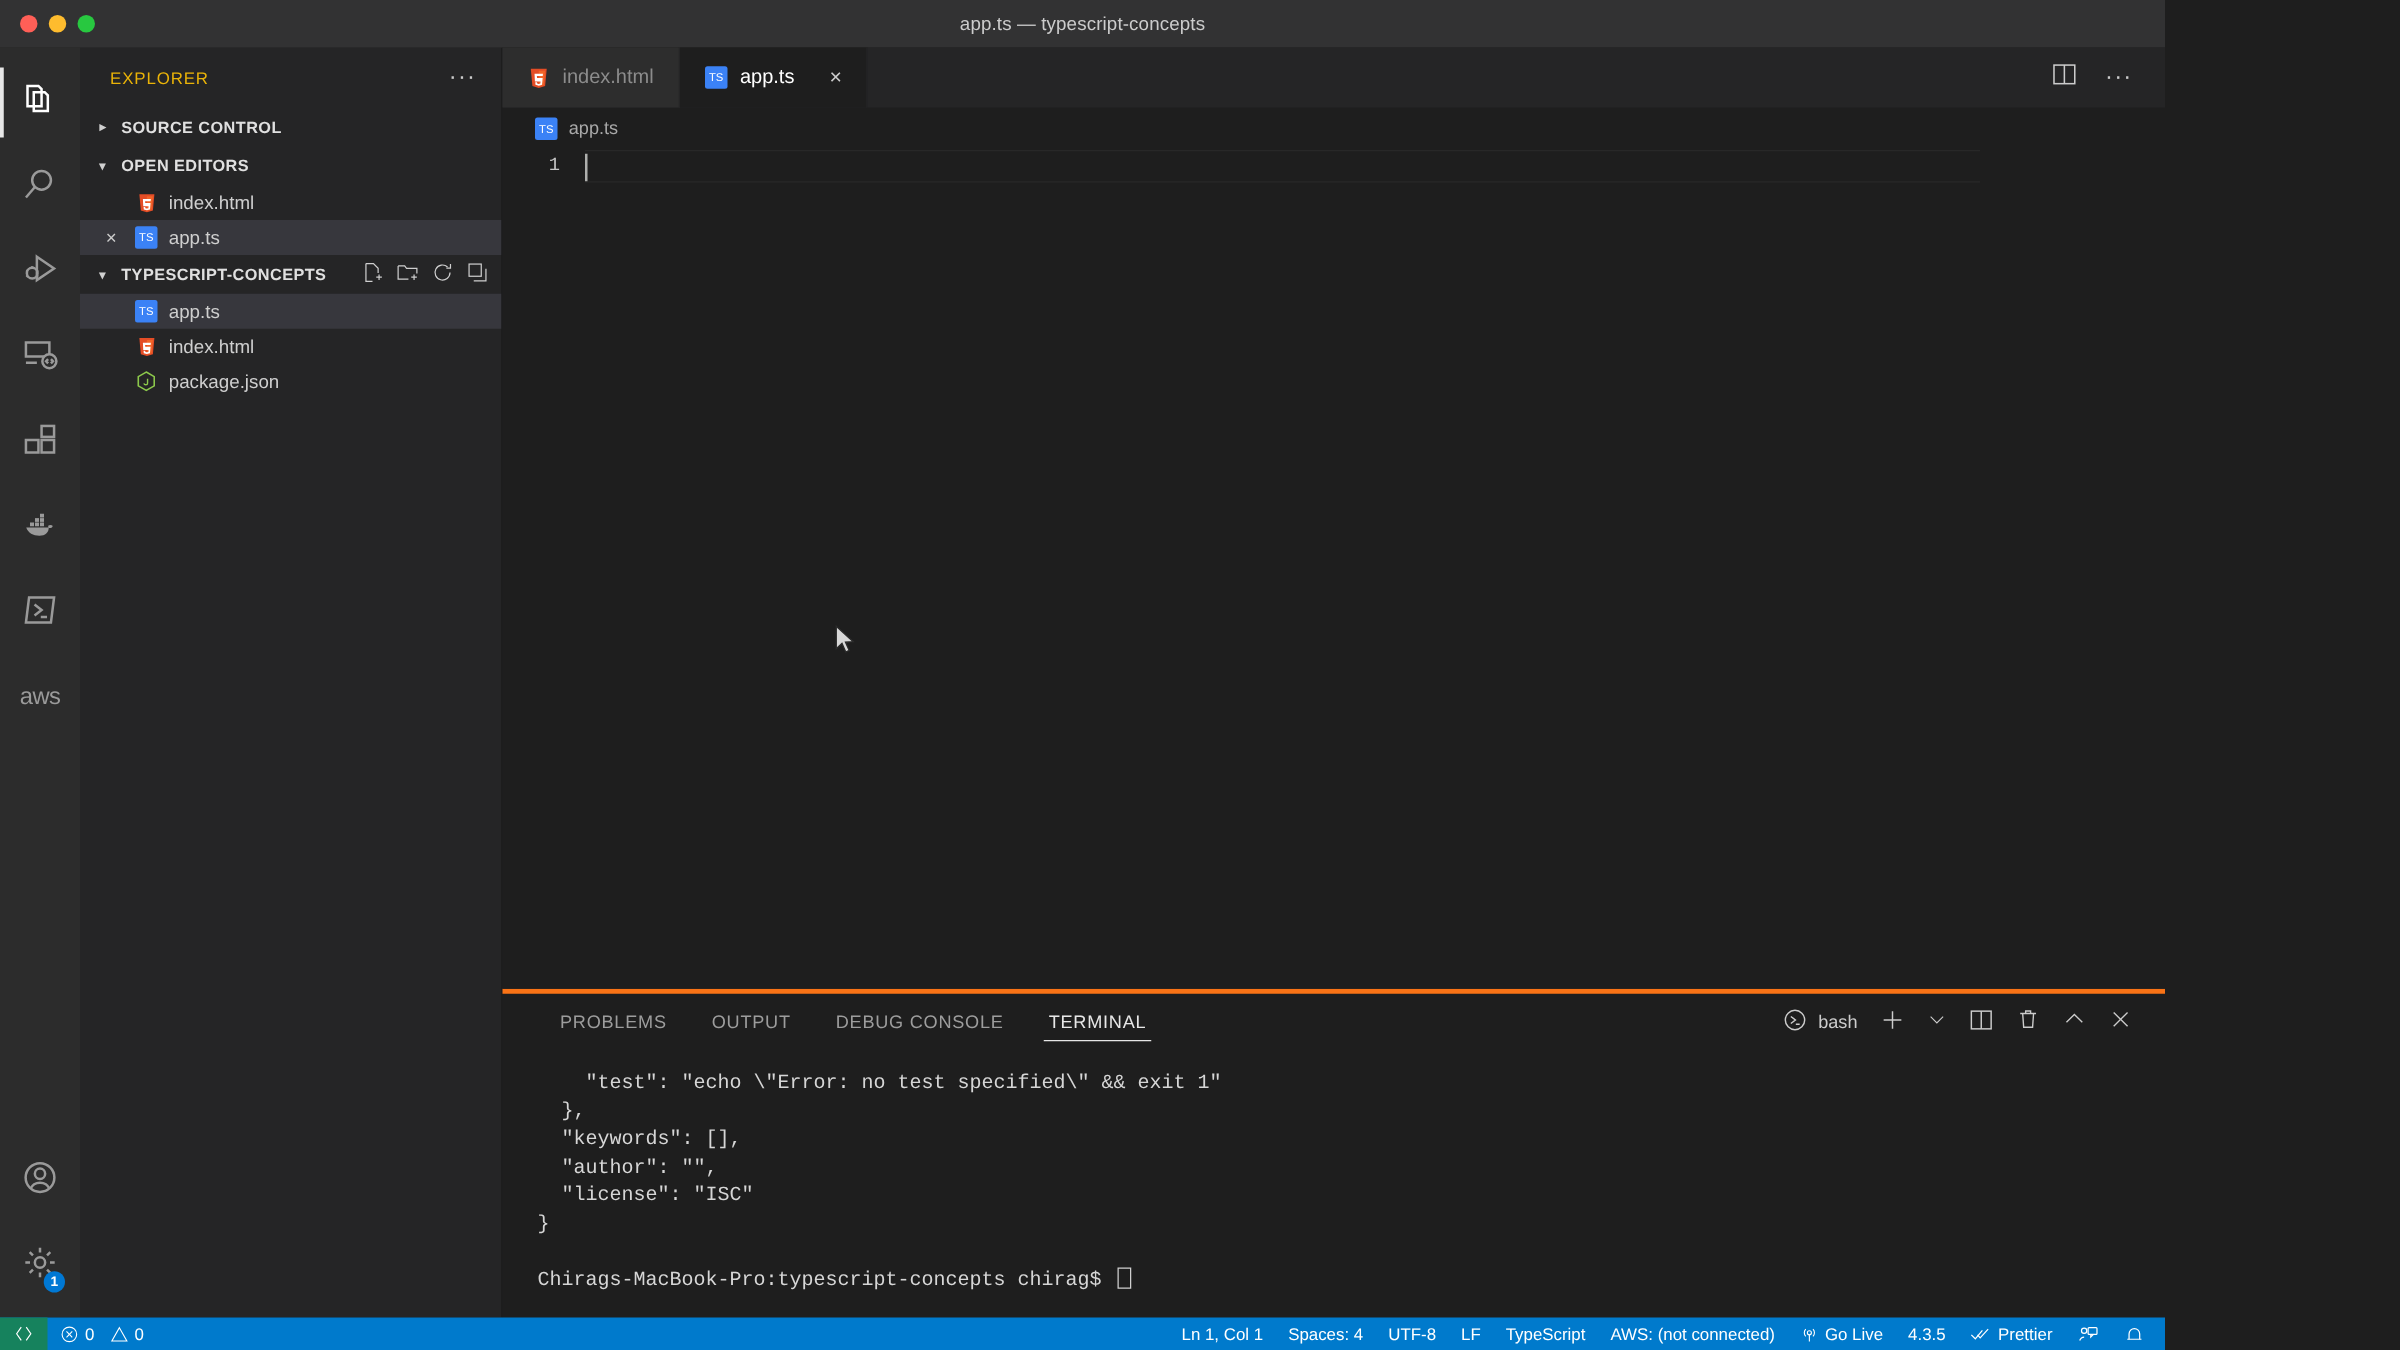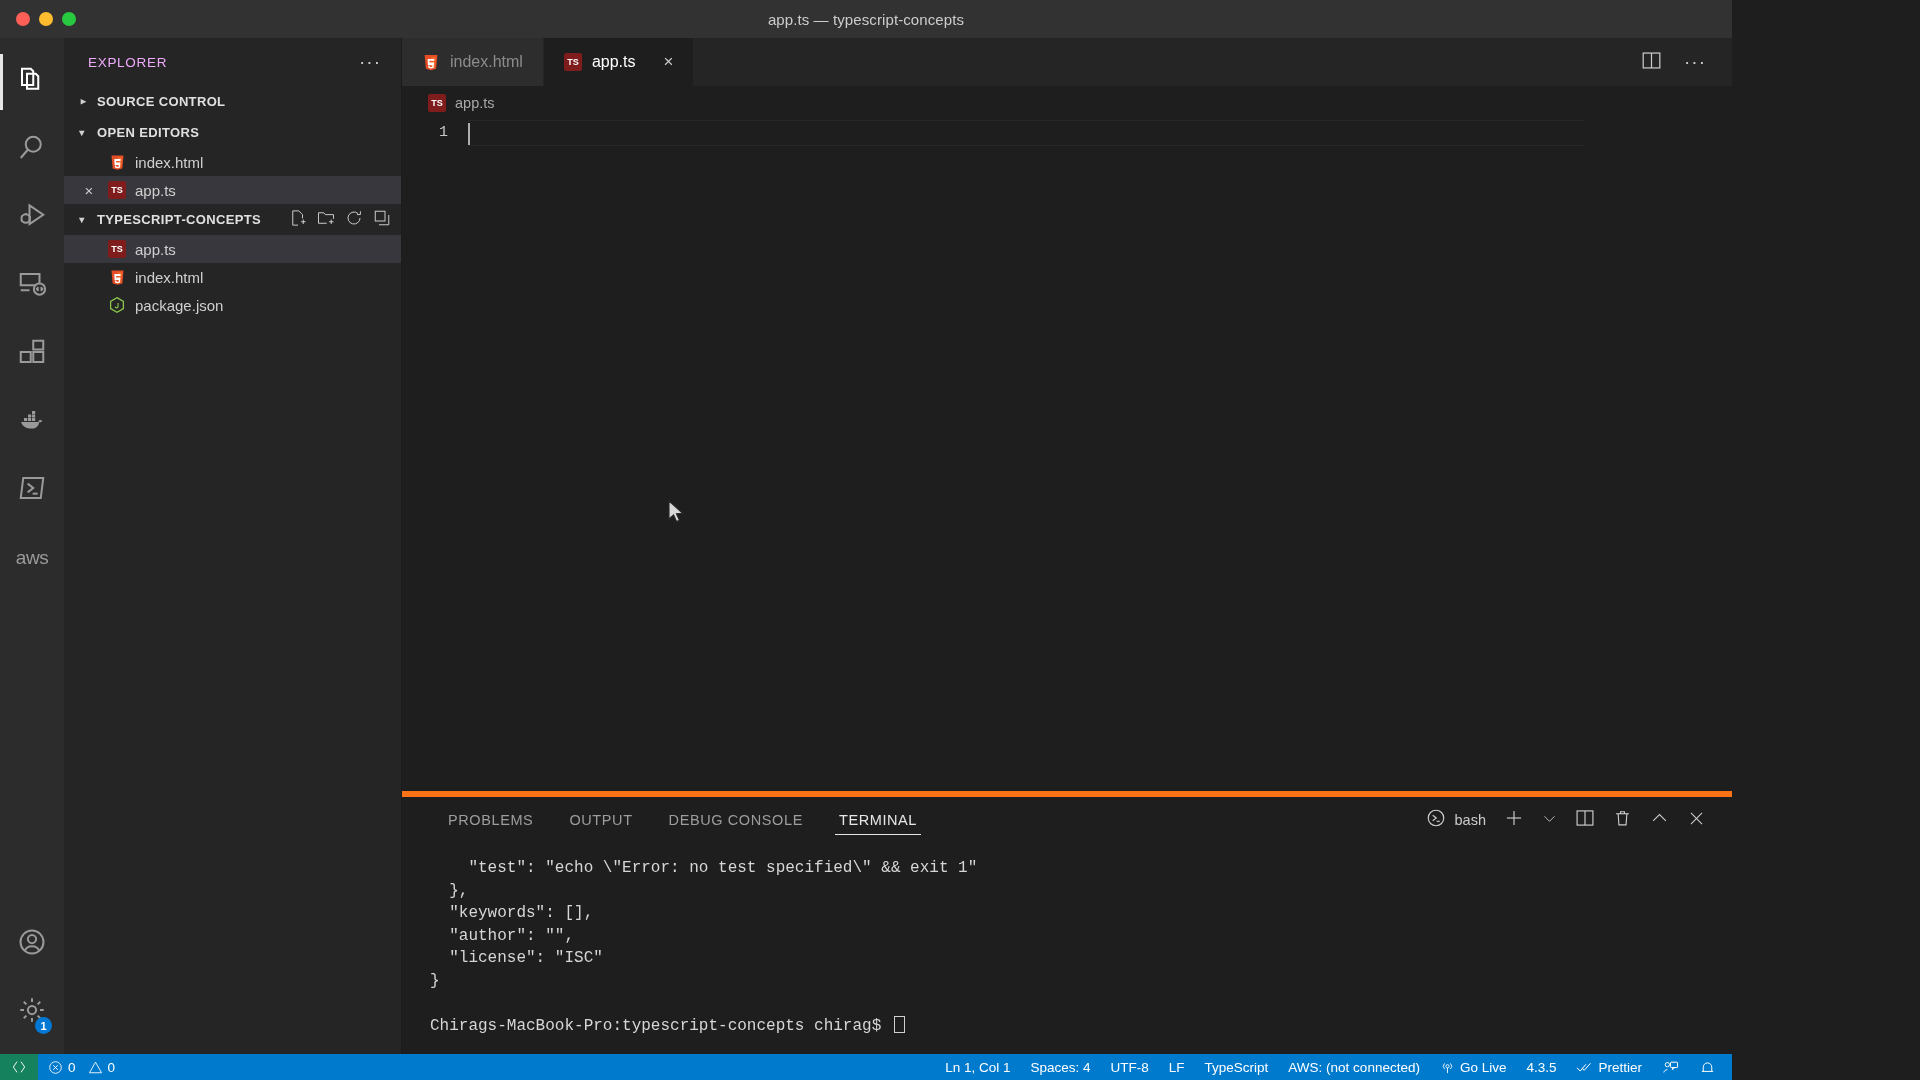--- a/index.html
+++ b/index.html
@@ -55,21 +55,21 @@
 
   
   .sidebar {
     width:338px; flex:0 0 338px; background:#252526;
     display:flex; flex-direction:column; border-right:1px solid #1b1b1b;
   }
   .sb-header {
     height:48px; display:flex; align-items:center; justify-content:space-between;
     padding:0 20px 0 24px; flex:0 0 48px;
   }
-  .sb-title { font-size:13.5px; letter-spacing:.7px; color:#f0abfc; }
+  .sb-title { font-size:13.5px; letter-spacing:.7px; color:#eab308; }
   .dots-btn { color:#cccccc; font-size:19px; letter-spacing:1px; cursor:pointer; line-height:10px; }
 
   .section-head {
     height:31px; display:flex; align-items:center; gap:7px;
     padding-left:10px; font-size:13px; font-weight:bold; letter-spacing:.35px;
     color:#e0e0e0; cursor:pointer; position:relative;
   }
   .chev { width:16px; text-align:center; font-size:10px; color:#d0d0d0; display:inline-block; }
   .chev.right { transform:rotate(-90deg); }
   .sec-actions { position:absolute; right:10px; display:flex; gap:10px; align-items:center; }
@@ -78,21 +78,21 @@
   .file-row {
     height:28px; display:flex; align-items:center; gap:9px;
     padding-left:44px; font-size:15px; color:#cfcfcf; cursor:pointer; position:relative;
   }
   .file-row.selected { background:#37373d; }
   .file-row .closebox {
     position:absolute; left:17px; width:16px; text-align:center;
     font-size:15px; color:#cccccc; line-height:1;
   }
   .icon-ts {
-    width:18px; height:18px; background:#7f1d1d; color:#fff; font-size:9px; font-weight:bold;
+    width:18px; height:18px; background:#3b82f6; color:#fff; font-size:9px; font-weight:normal;
     display:flex; align-items:center; justify-content:center; border-radius:2px; flex:0 0 18px;
   }
   .icon-html { width:18px; height:18px; flex:0 0 18px; display:flex; align-items:center; justify-content:center; }
   .icon-json { width:18px; height:18px; flex:0 0 18px; display:flex; align-items:center; justify-content:center; }
 
   .sb-spacer { flex:1 1 auto; }
   .outline-head {
     height:34px; display:flex; align-items:center; gap:7px; padding-left:10px;
     font-size:13px; font-weight:bold; letter-spacing:.35px; color:#e0e0e0;
     border-top:1px solid #1b1b1b; cursor:pointer;
@@ -131,21 +131,21 @@
   .code-content {
     flex:1 1 auto; border-bottom:1px solid #282828; border-top:1px solid #282828;
     height:26px; margin-right:148px; position:relative;
   }
   .caret {
     position:absolute; left:0; top:2px; width:2px; height:22px; background:#aeafad;
   }
   .cursor-arrow { position:absolute; left:265px; top:380px; }
 
   
-  .panel { flex:0 0 auto; height:263px; background:#1e1e1e; border-top:6px solid #f97316;
+  .panel { flex:0 0 auto; height:263px; background:#1e1e1e; border-top:4px solid #f97316;
            display:flex; flex-direction:column; }
   .panel-tabs {
     height:46px; flex:0 0 46px; display:flex; align-items:center; padding-left:28px; gap:0;
     position:relative;
   }
   .ptab {
     font-size:14.5px; color:#9d9d9d; letter-spacing:.6px; padding:0 18px;
     height:46px; display:flex; align-items:center; cursor:pointer; position:relative;
   }
   .ptab.active { color:#e7e7e7; }

